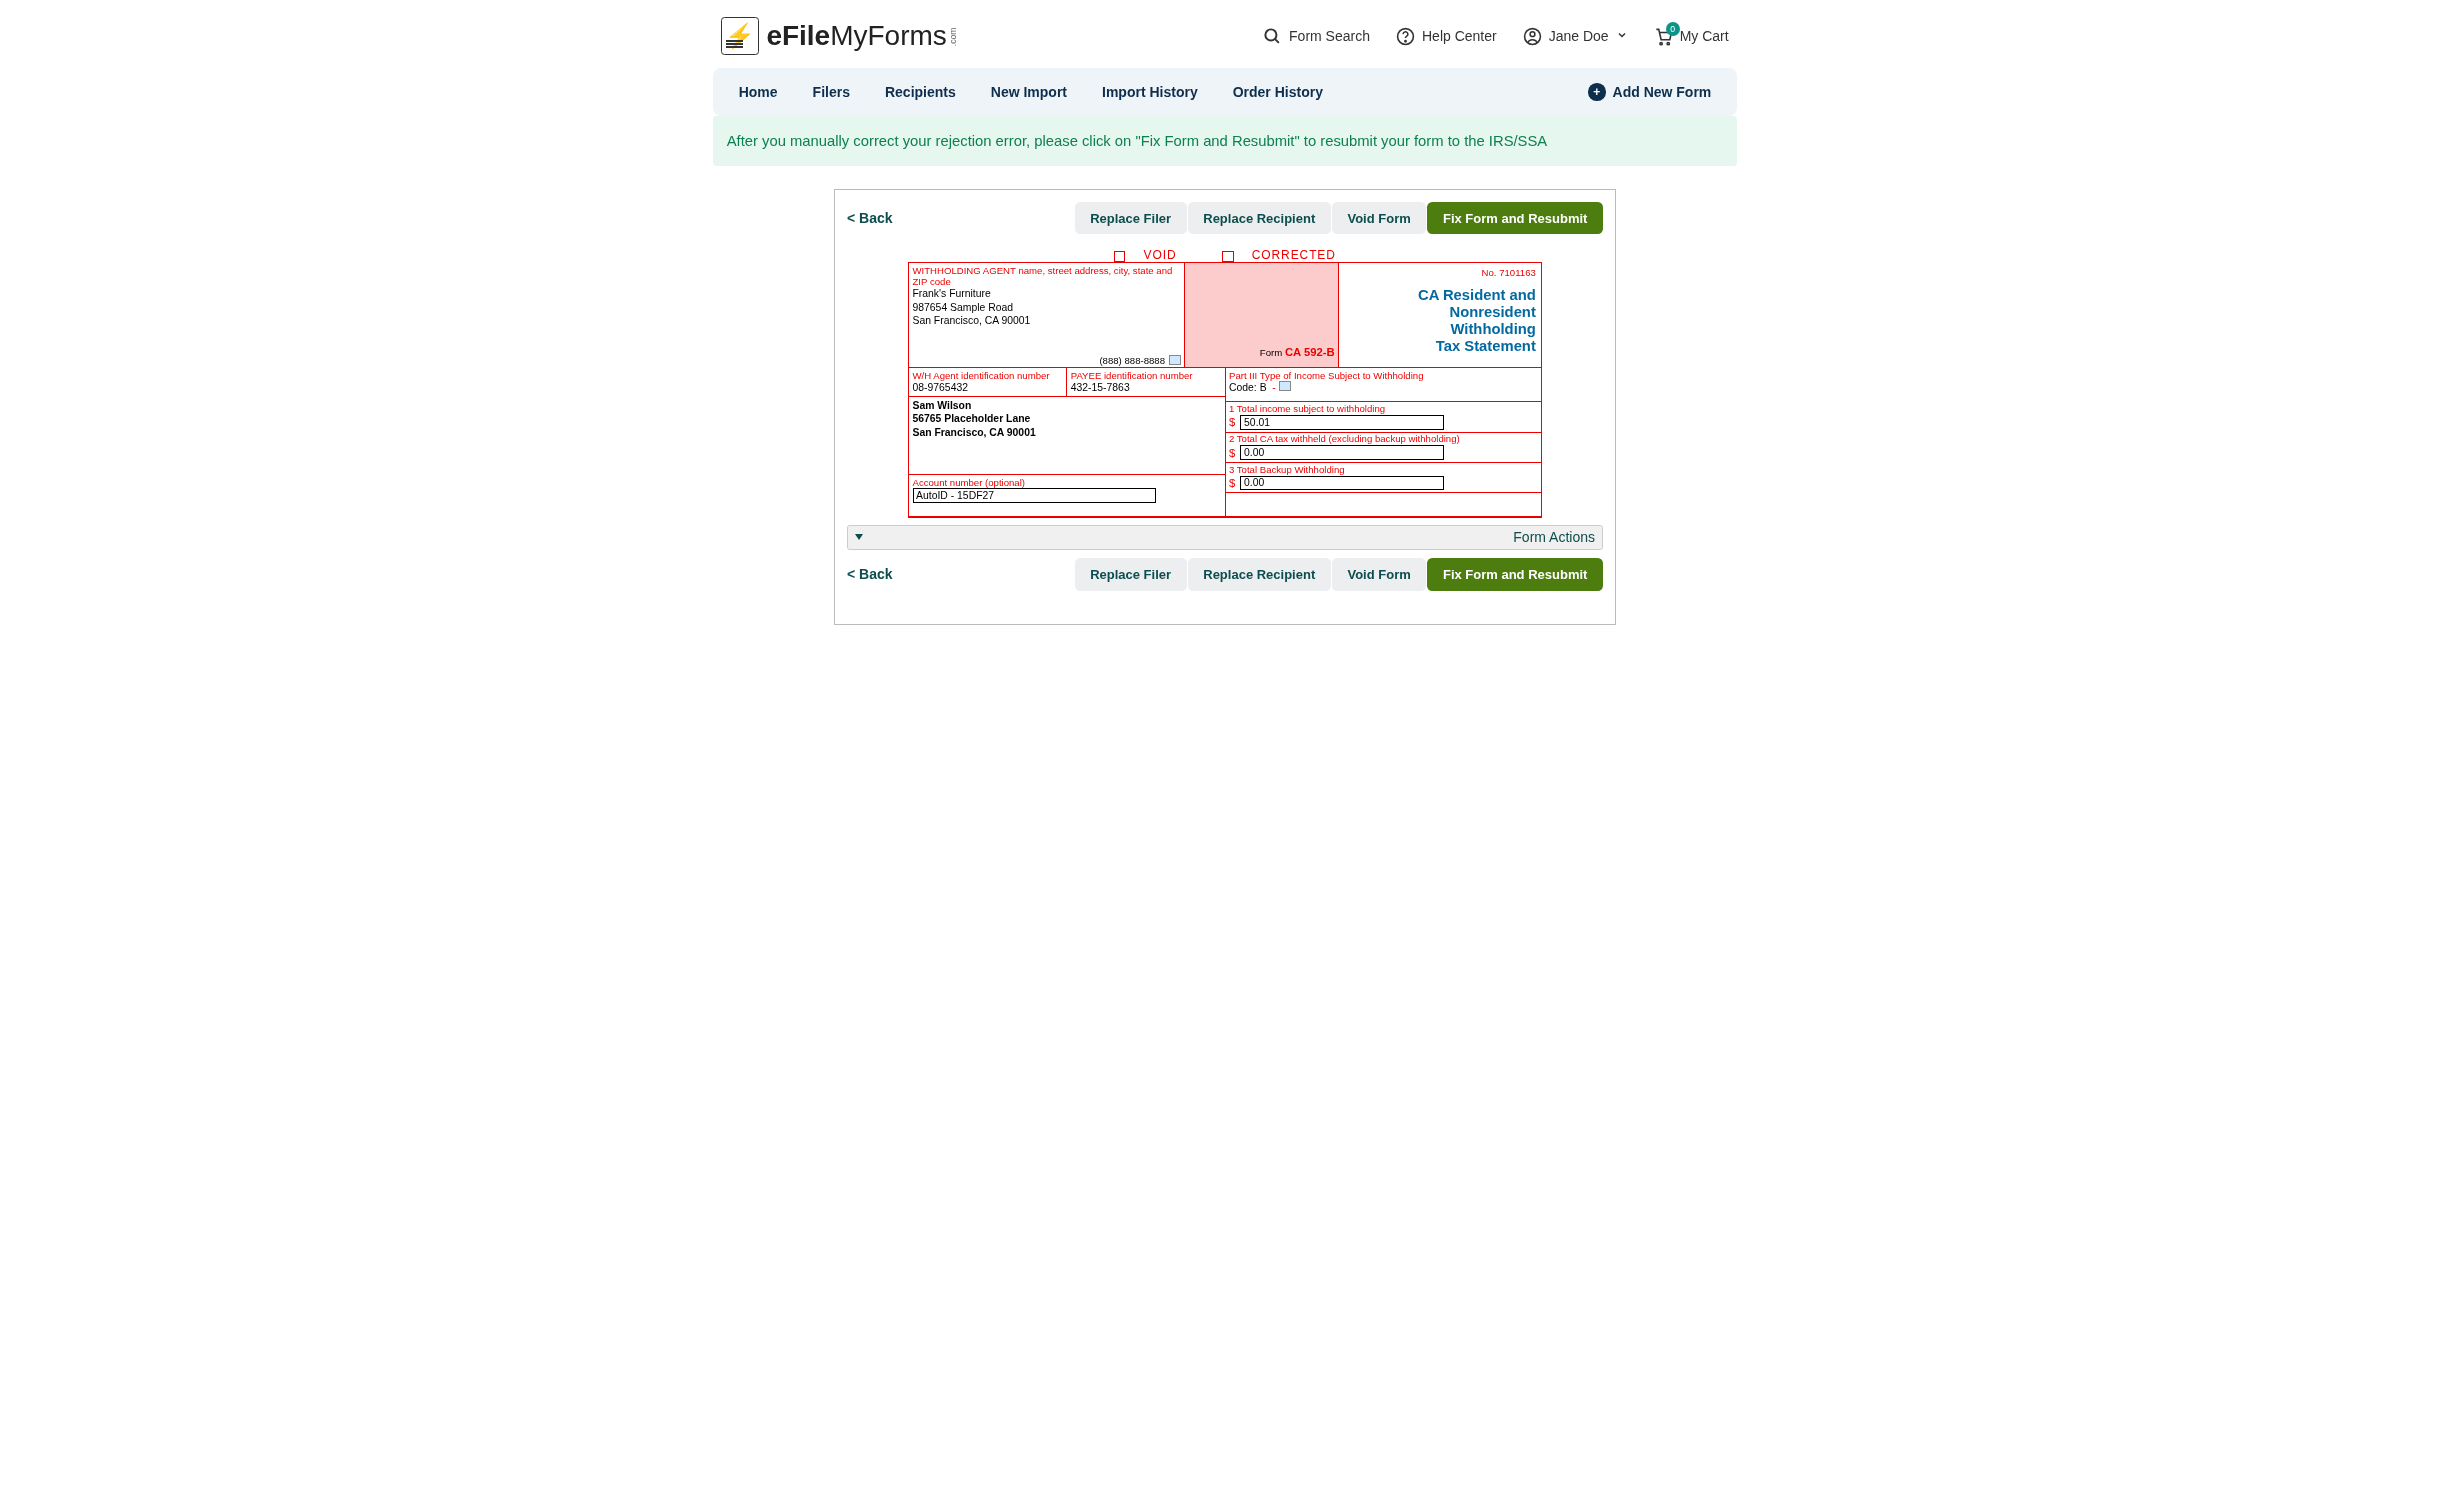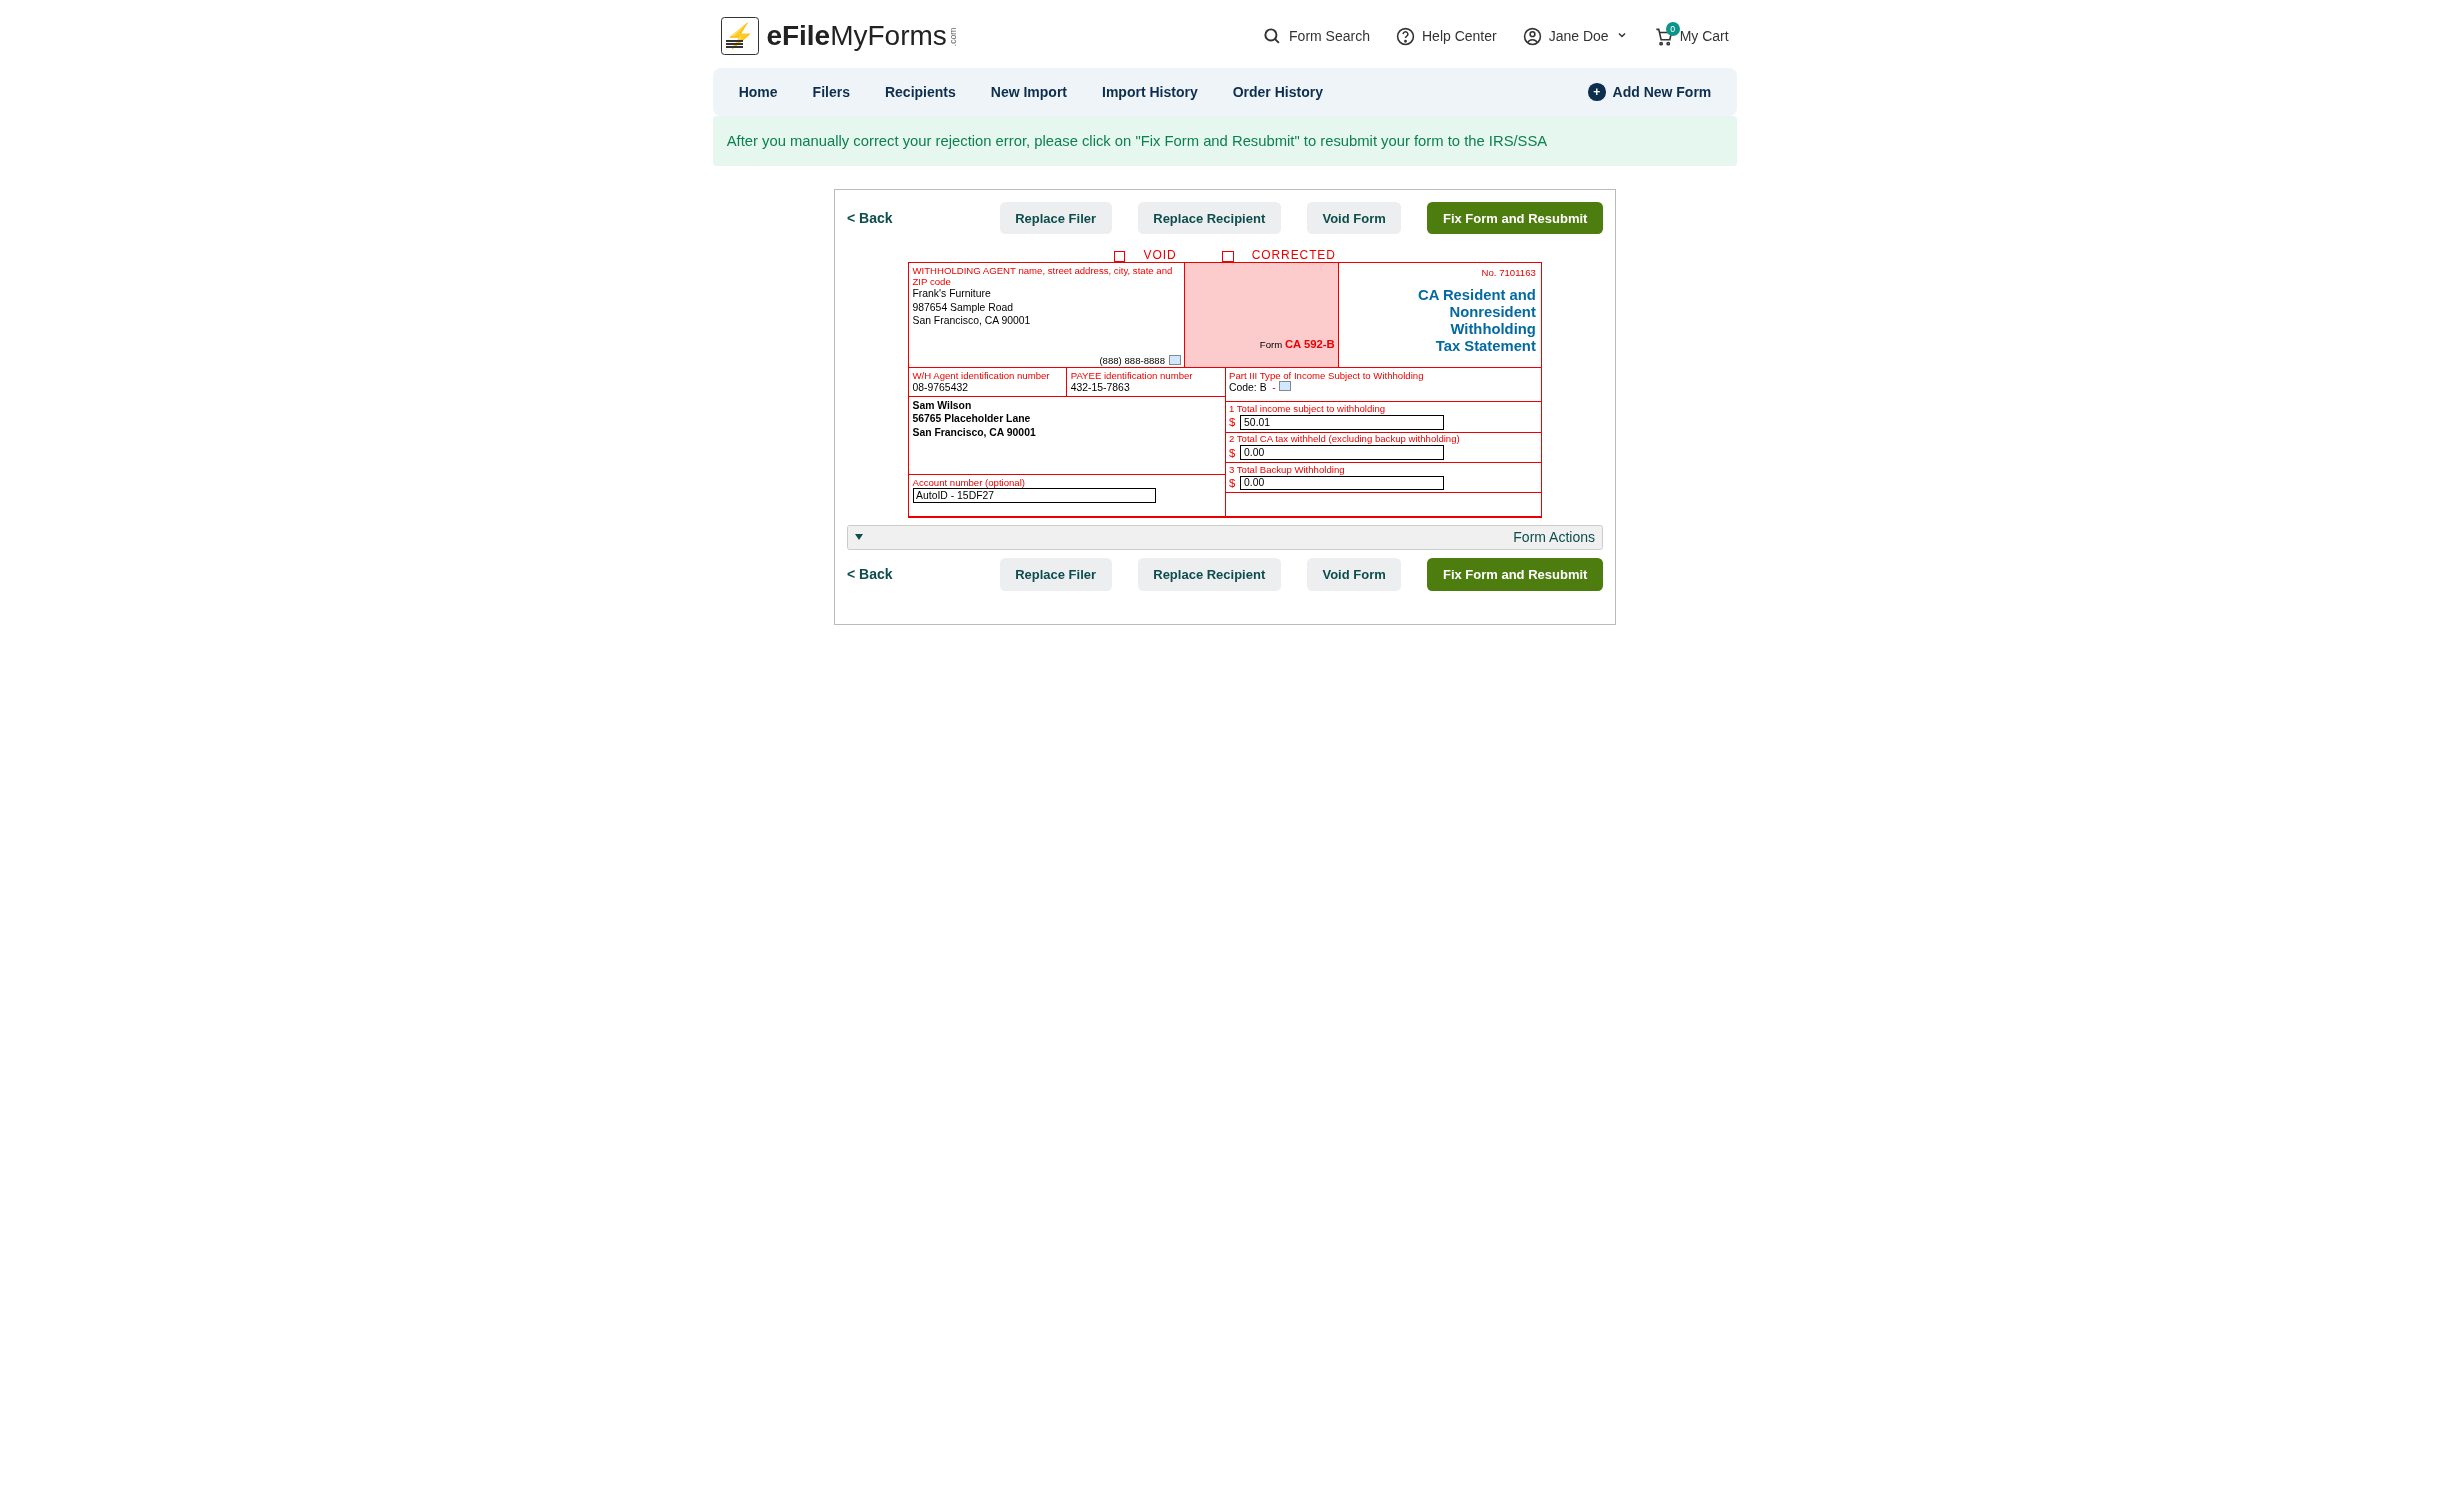--- a/index.html
+++ b/index.html
@@ -35,21 +35,21 @@
 .title-links { display: flex; gap: 21px; }
 .title-link { color: #1e7fe0; font-size: 13px; display: flex; align-items: center; gap: 1.7px; cursor: pointer; }
 .circle-icon { width: 15.6px; height: 15.6px; border-radius: 50%; background: #1e7fe0; color: #fff; display: inline-flex; align-items: center; justify-content: center; font-size: 10.4px; font-weight: 700; }
 
 
 .alert { background: #e6f7ef; border-radius: 3.5px; padding: 17.4px 14px; color: #0d8050; font-size: 14.8px; margin-bottom: 22.6px; }
 
 
 .form-card { border: 0.9px solid #bbb; max-width: 782px; margin: 0 auto 26px; padding: 12px 12px 19px; }
 .button-row { display: flex; align-items: center; justify-content: space-between; margin-bottom: 14px; }
-.btn-group { display: flex; gap: 26px; }
+.btn-group { display: flex; gap: 1px; }
 .btn { padding: 8.7px 15.6px; border-radius: 5.2px; font-weight: 700; font-size: 13px; border: none; cursor: pointer; }
 .btn-light { background: #eceeef; color: #0d4d4d; }
 .btn-dark { background: #4d7c0f; color: #fff; }
 .back-link { font-weight: 700; color: #0d4d4d; cursor: pointer; font-size: 14px; }
 
 
 .tax-form-wrap { margin: 5.2px 61px 7px; }
 .void-row { text-align: center; color: #e00; font-size: 12px; letter-spacing: 0.9px; }
 .void-row .box { display: inline-block; width: 11.3px; height: 11.3px; border: 1.3px solid #e00; vertical-align: middle; margin-right: 3.5px; }
 .void-row span { margin: 0 10.4px; }
@@ -57,21 +57,21 @@
 .tf { border: 1.3px solid #e00; font-family: Arial, sans-serif; font-size: 10.4px; }
 .red-label { color: #e00; font-size: 9.6px; }
 .black-text { color: #000; font-size: 10.4px; line-height: 1.3; }
 
 .tf-top { display: flex; border-bottom: 1.3px solid #e00; }
 .agent-box { flex: 1.4; padding: 1.7px 3.5px; border-right: 1.3px solid #e00; position: relative; }
 .pink-box { flex: 0.8; background: #fccccc; border-right: 1.3px solid #e00; position: relative; }
 .title-box { flex: 1; padding: 3.5px 5.2px; text-align: right; }
 .form-no { color: #e00; font-size: 9.6px; }
 .form-title { color: #0369a1; font-weight: 700; font-size: 14.8px; line-height: 1.15; margin-top: 8.7px; text-align: right; }
-.form-subtitle { position: absolute; bottom: 17px; right: 3.5px; font-size: 9.6px; color: #000; }
+.form-subtitle { position: absolute; bottom: 9px; right: 3.5px; font-size: 9.6px; color: #000; }
 .form-subtitle .red-bold { color: #e00; font-weight: 700; font-size: 11.3px; }
 .phone-row { position: absolute; bottom: 1.7px; right: 3.5px; font-size: 9.6px; color: #000; display: flex; align-items: center; gap: 3.5px; }
 .mini-icon { width: 12px; height: 10.4px; border: 0.9px solid #888; background: #d0e8ff; display: inline-block; }
 
 .tf-mid { display: flex; border-bottom: 1.3px solid #e00; }
 .col-left { flex: 1; border-right: 1.3px solid #e00; }
 .col-right { flex: 1; }
 .id-row { display: flex; border-bottom: 1.3px solid #e00; }
 .id-cell { flex: 1; padding: 1.7px 3.5px; border-right: 1.3px solid #e00; }
 .id-cell:last-child { border-right: none; }

